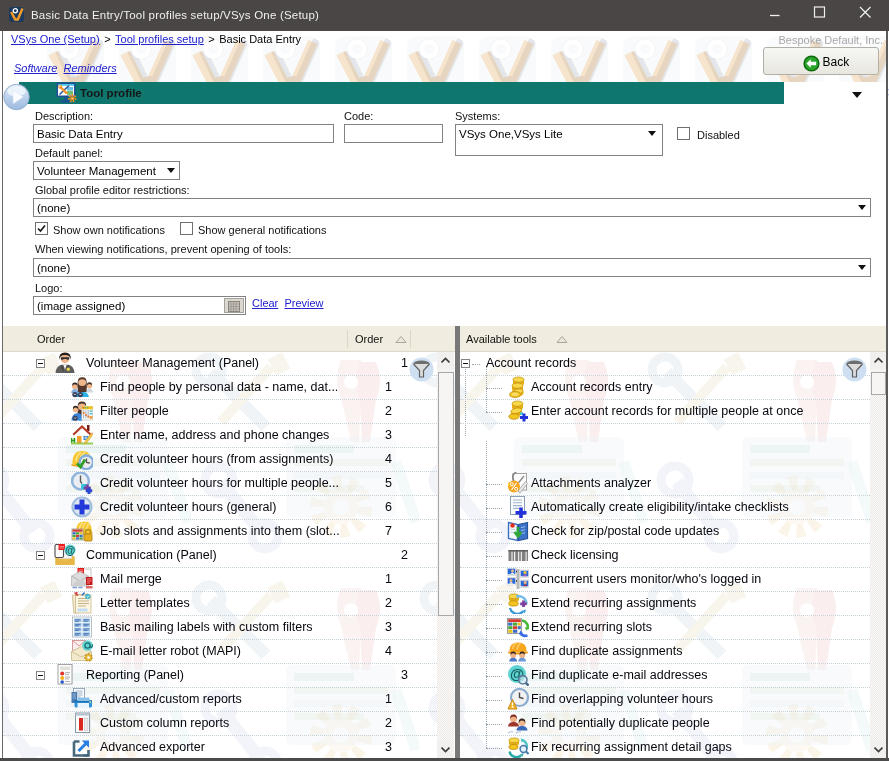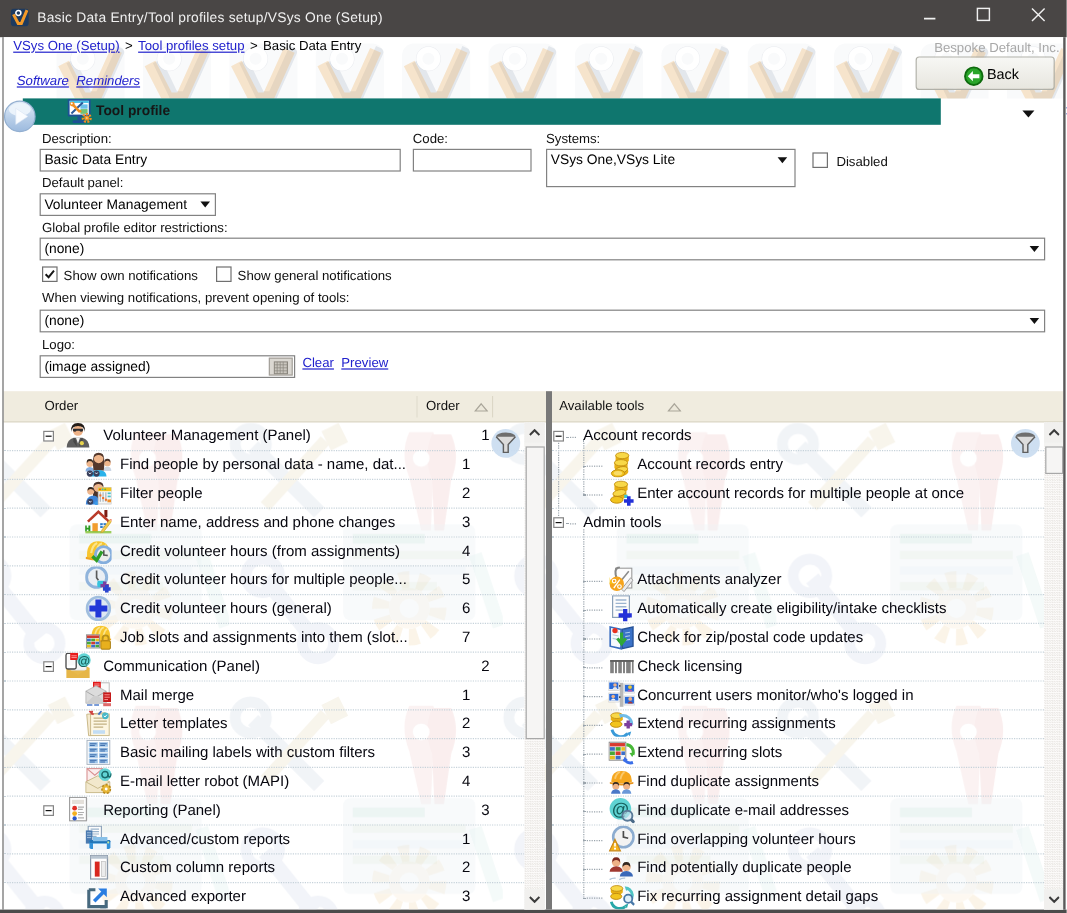--- a/index.html
+++ b/index.html
@@ -710,25 +710,20 @@
                 <path d="M4 10.619047619047619 v3 a5.5 2.619047619047619 0 0 0 11 0 v-3" fill="#e8b014"></path>
                 <ellipse cx="9.5" cy="10.619047619047619" rx="5.5" ry="2.619047619047619" fill="#f8d848" stroke="#c08c10" stroke-width="0.7"></ellipse>
               </g>
               <ellipse cx="7" cy="16.5" rx="5.2" ry="2.8" fill="#f2c41e" stroke="#c08c10" stroke-width="0.8"></ellipse>
               <path d="M13.2 12.2 h2.8 v2.8 h-2.8 Z" fill="#38c8d8"></path>
               <path d="M17 13.5 V21.5 M13 17.5 H21" stroke="#2331d8" stroke-width="3"></path>
             </g>
           </svg></span>
         <span class="rtxt" style="left:71px">Enter account records for multiple people at once</span>
       </div>
-      <div class="row" style="top:72px">
-        <span class="expb" style="left:1px"></span>
-        <span class="gh" style="position:absolute;left:12px;top:12px;width:8px"></span>
-        <span class="rtxt" style="left:26px">Admin tools</span>
-      </div>
       <div class="row" style="top:120px">
         <span class="gh" style="position:absolute;left:26px;top:12px;width:16px"></span>
         <span class="icon" style="left:47px"><svg width="22" height="22" viewBox="0 0 22 22">
             <g>
               <rect x="6" y="1.5" width="13.5" height="16.5" fill="#fcfcfc" stroke="#9a9a9a" stroke-width="0.9"></rect>
               <path d="M8.5 14.5 L17 4" stroke="#8a8a8a" stroke-width="1.3"></path>
               <path d="M9.5 0.5 q-4.5 1 -3.5 6 l1.8 7.5" stroke="#888" stroke-width="1.7" fill="none"></path>
               <path d="M11 19 L18.5 9.5 L20.5 11.5 L13 21 Z" fill="#ebebeb" stroke="#9a9a9a" stroke-width="0.8"></path>
               <circle cx="7" cy="14.5" r="6" fill="#f6a41c"></circle>
               <path d="M7 14.5 a6 6 0 0 1 -6 -6 l0 6 Z" fill="#f8c818" opacity="0.8"></path>

